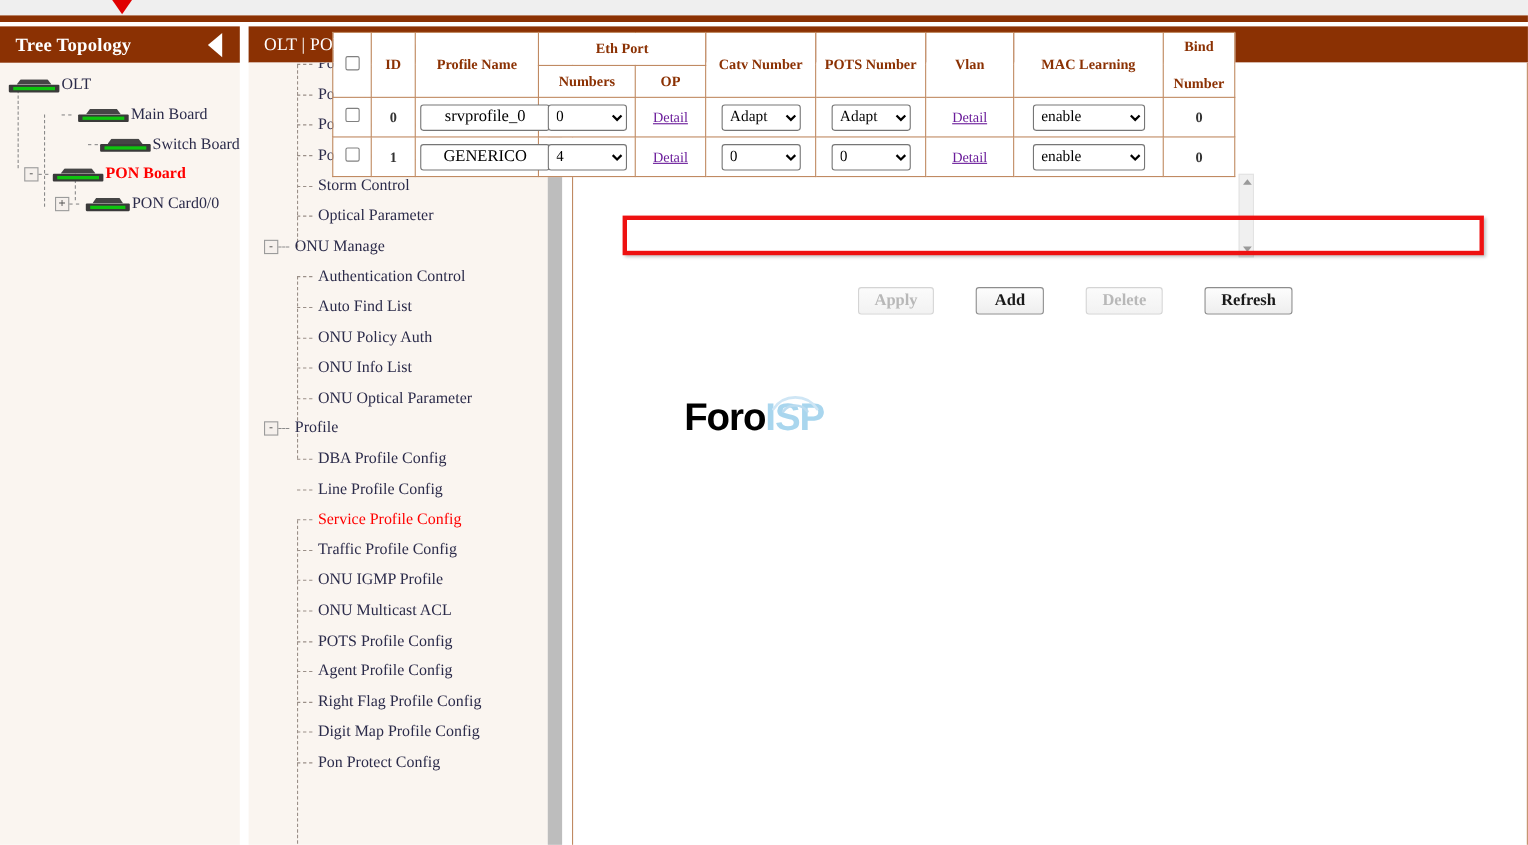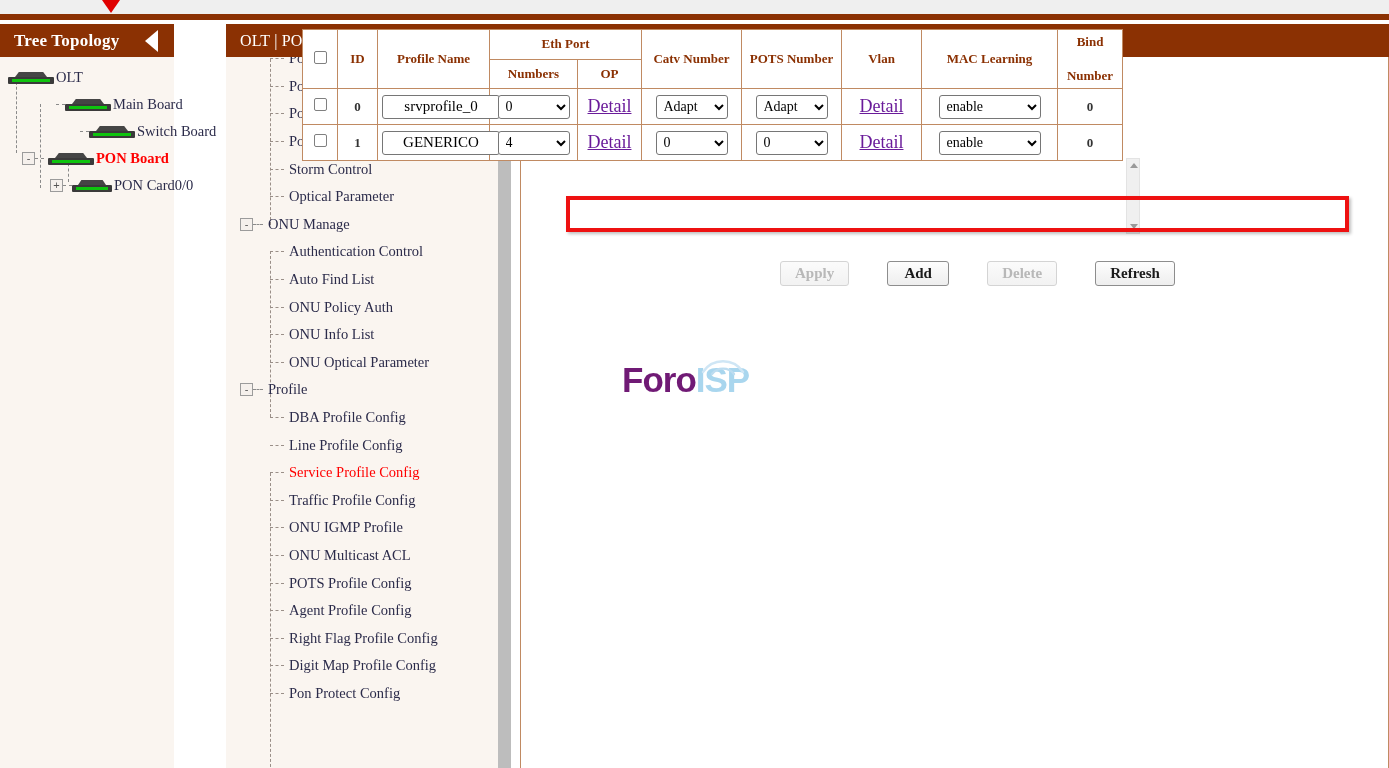--- a/index.html
+++ b/index.html
@@ -27,21 +27,21 @@
     position: absolute; left: 0; top: 14px; width: 1389px; height: 6px;
     background: #8b3103;
   }
   #white-gap {
     position: absolute; left: 0; top: 20px; width: 1389px; height: 4px;
     background: #ffffff;
   }
 
   
   #tree-panel {
-    position: absolute; left: 0; top: 24px; width: 174px; height: 744px;
+    position: absolute; left: 0; top: 24px; width: 218px; height: 744px;
     background: #faf5f0;
   }
   #tree-panel-header {
     position: relative;
     height: 33px; background: #8b3103; color: #ffffff;
     display: flex; align-items: center; justify-content: space-between;
     padding: 0 14px 0 14px;
   }
   #tree-panel-title {
     font-size: 17px; font-weight: bold; letter-spacing: .2px;
@@ -194,21 +194,21 @@
   }
   select.sel {
     width: 72px; height: 24px;
     font-family: "Liberation Serif", serif; font-size: 14px;
     border: 1px solid #767676; border-radius: 3px;
     background: #ffffff; color: #000;
     padding-left: 3px;
   }
   select.sel.wide { width: 102px; }
   a.detail {
-    color: #6a1b9a; text-decoration: underline; font-size: 18px; cursor: pointer;
+    color: #6a1b9a; text-decoration: underline; font-size: 13px; cursor: pointer;
   }
 
   
   #table-scrollbar {
     position: absolute; left: 1126px; top: 158px; width: 14px; height: 76px;
     background: #f0f0f0; border: 1px solid #e3e3e3;
   }
   #table-scrollbar .up {
     position: absolute; left: 3px; top: 4px; width: 0; height: 0;
     border-left: 4px solid transparent; border-right: 4px solid transparent;
@@ -253,21 +253,21 @@
   #watermark {
     position: absolute; left: 622px; top: 358px;
     width: 150px; height: 44px;
     user-select: none;
   }
   #wm-text {
     font-family: "Liberation Sans", sans-serif;
     font-size: 35px; font-weight: bold; letter-spacing: -1px;
     line-height: 44px;
   }
-  #wm-text .g { color: #701a75; }
+  #wm-text .g { color: #000000; }
   #wm-text .b { color: #a9d6ee; }
   #wm-wifi { position: absolute; left: 78px; top: -4px; }
 </style>
 </head>
 <body>
 
 <div id="top-strip">
   <div id="red-pointer"></div>
 </div>
 <div id="brown-rule"></div>

